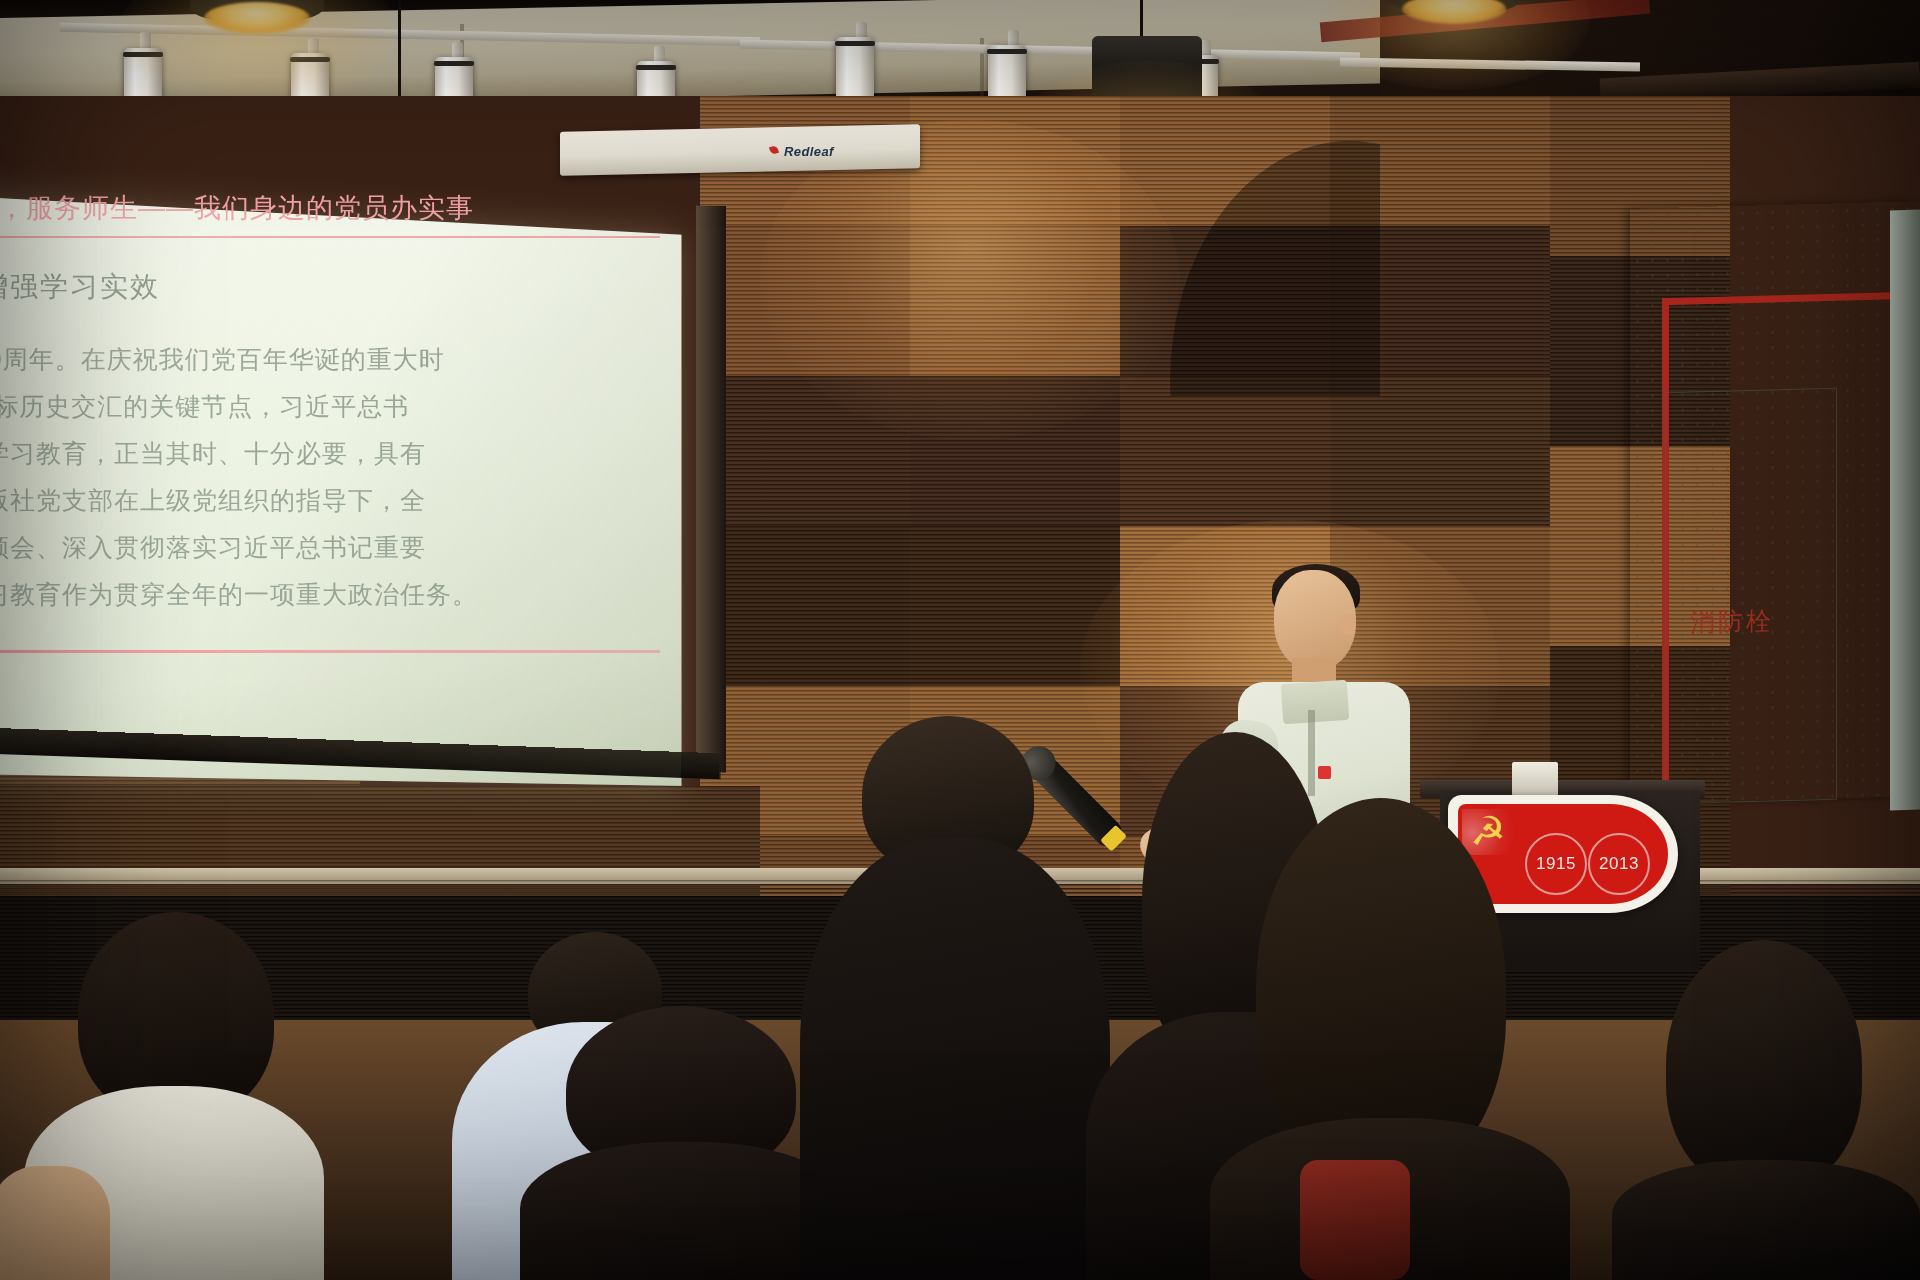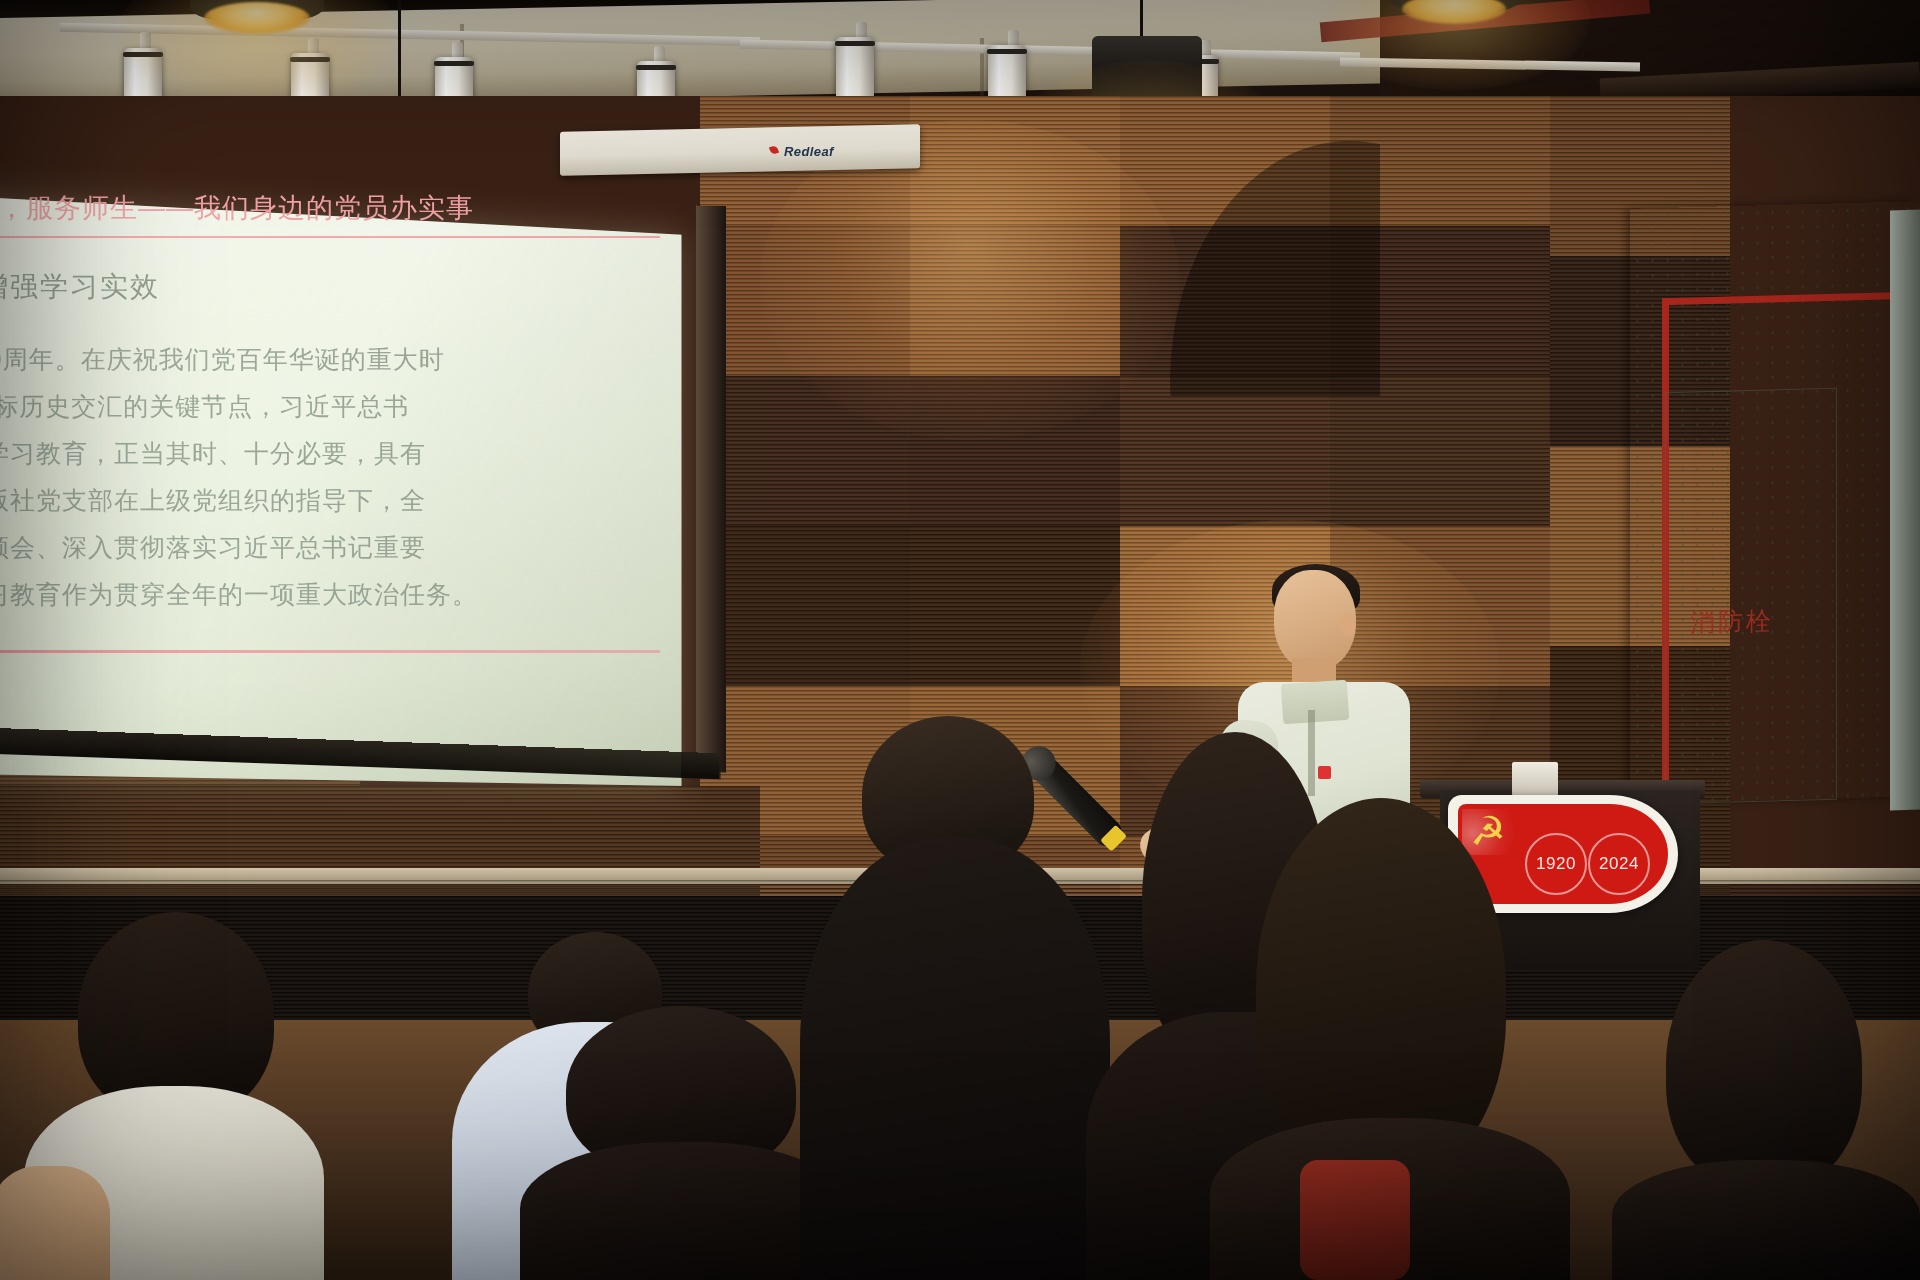--- a/index.html
+++ b/index.html
@@ -329,22 +329,22 @@
 
   <div class="podium-top"></div>
   <div class="podium"></div>
   <div class="podium-box"></div>
 
   <div class="emblem">
     <div class="emblem-white"></div>
     <div class="emblem-red"></div>
     <div class="emblem-flag"></div>
     <div class="hammer-sickle">☭</div>
-    <div class="emb-ring r1">1920</div>
-    <div class="emb-ring r2">2024</div>
+    <div class="emb-ring r1">1915</div>
+    <div class="emb-ring r2">2013</div>
   </div>
 
   <div class="table" style="left:286px;top:1146px;width:250px;height:22px;"></div>
   <div class="table-edge" style="left:286px;top:1168px;width:250px;height:22px;"></div>
   <div class="table" style="left:492px;top:1140px;width:240px;height:22px;"></div>
   <div class="table-edge" style="left:492px;top:1162px;width:240px;height:24px;"></div>
   <div class="table-leg" style="left:370px;top:1190px;width:26px;height:90px;"></div>
   <div class="table-leg" style="left:686px;top:1186px;width:24px;height:94px;"></div>
 
   <div class="table" style="left:960px;top:1104px;width:320px;height:22px;"></div>

